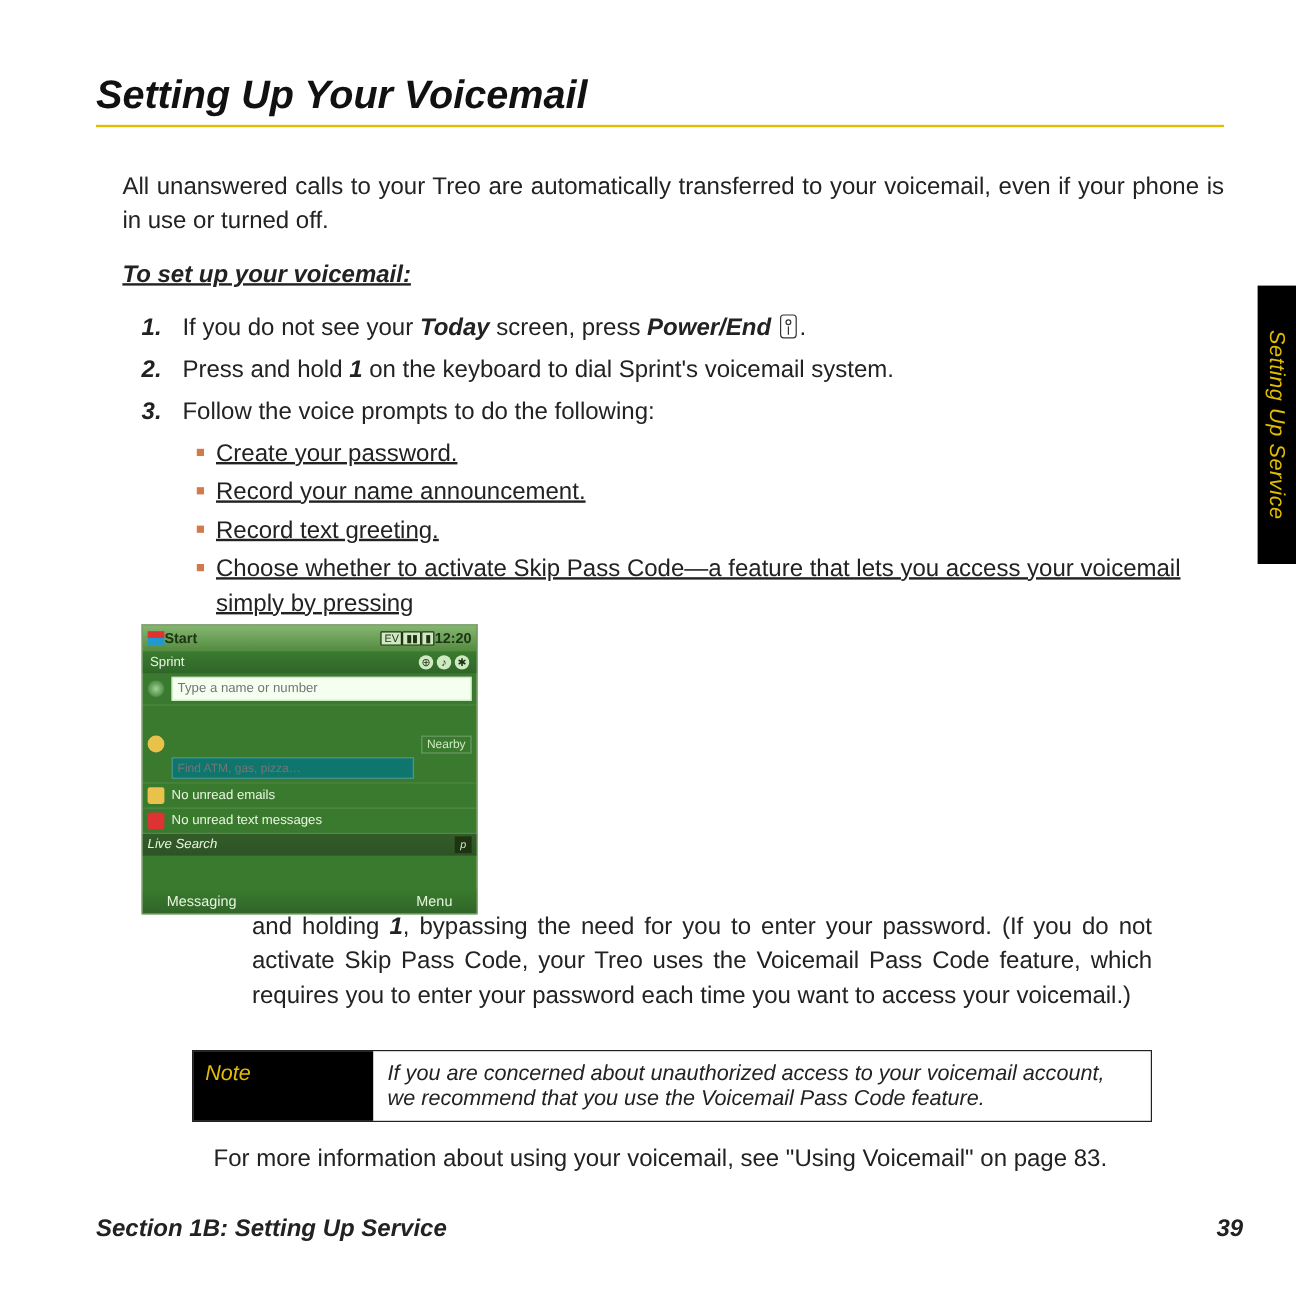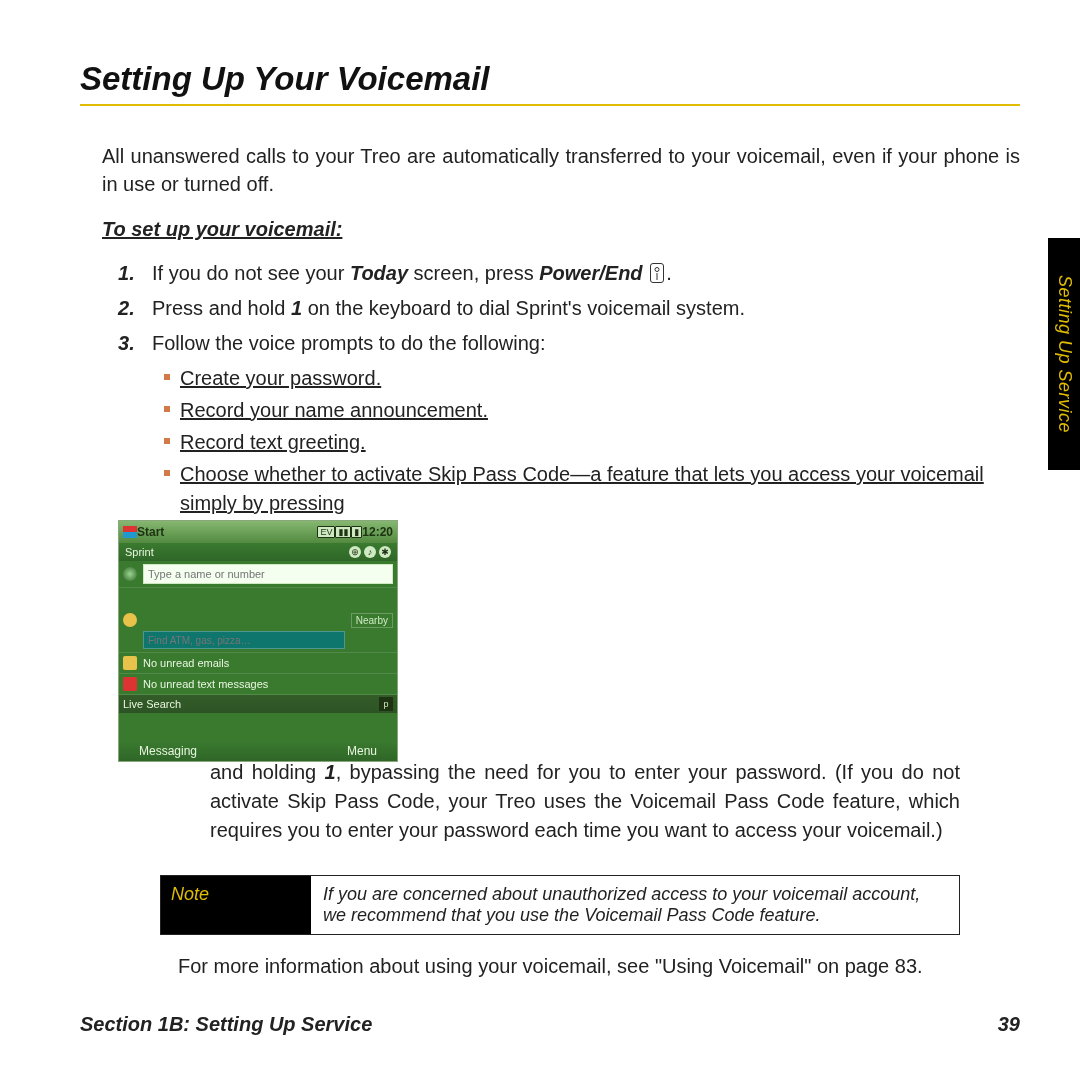--- a/index.html
+++ b/index.html
@@ -142,21 +142,21 @@
 
   .more-info {
     font-size: 20px;
     margin: 20px 60px 0 98px;
   }
 
   .footer {
     position: absolute;
     bottom: 44px;
     left: 80px;
-    right: 60px;
+    right: 44px;
     font-style: italic;
     font-weight: bold;
     font-size: 20px;
     display: flex;
     justify-content: space-between;
   }
 
   .side-tab {
     position: absolute;
     right: 0;
@@ -256,20 +256,21 @@
     border: 1px solid rgba(255,255,255,0.25);
     padding: 1px 4px;
     color: #cfeac2;
   }
   .shot .section {
     padding: 2px 4px;
     background: linear-gradient(#335c29,#2d5325);
     font-size: 11px;
     display: flex;
     align-items: center;
+    font-style: italic;
   }
   .section .p {
     width: 14px; height: 14px;
     background: #1d3312;
     color: #cfeac2;
     font-size: 9px;
     display: inline-block;
     margin-left: auto;
     text-align: center;
     line-height: 14px;

